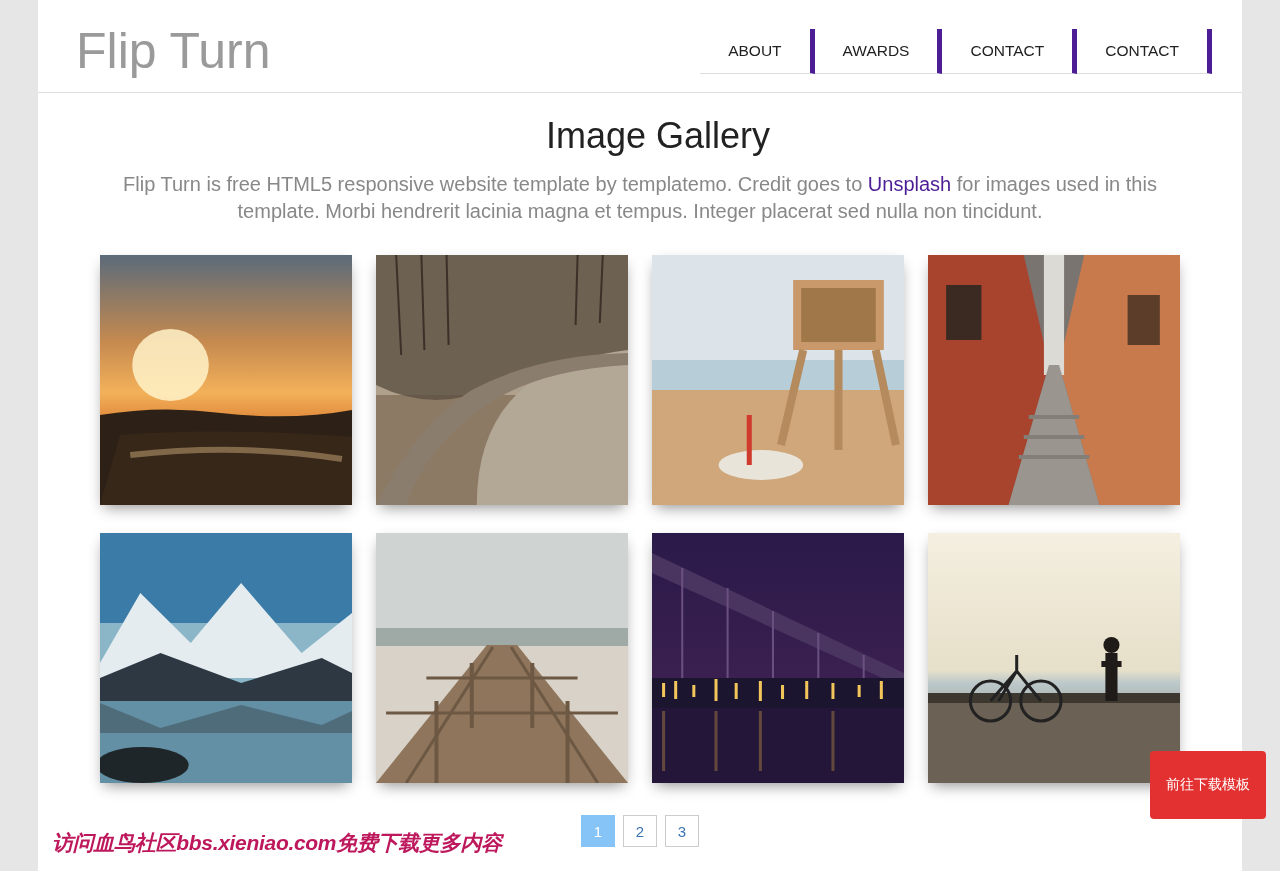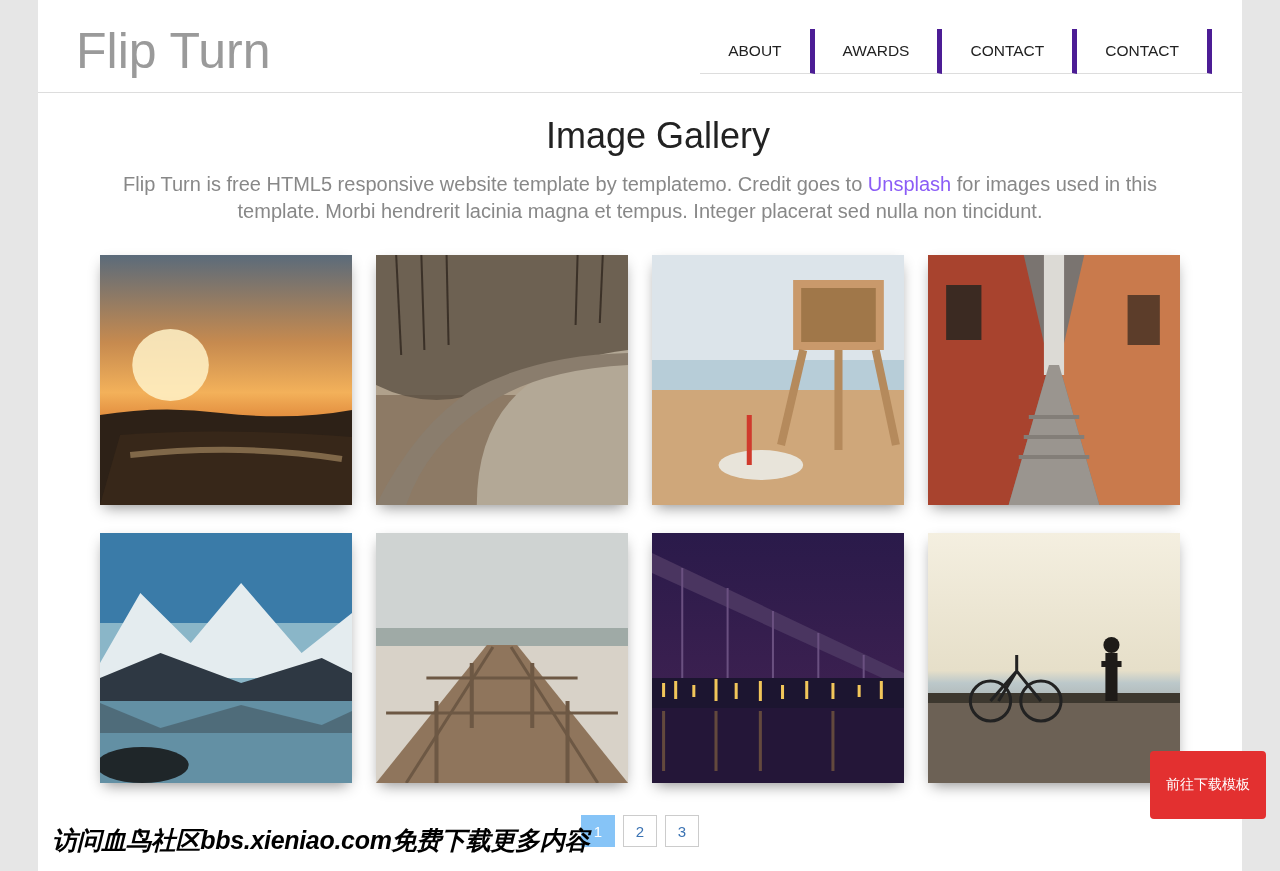--- a/index.html
+++ b/index.html
@@ -52,21 +52,21 @@
   padding-left: 36px;
 }
 .section-desc {
   text-align: center;
   font-size: 20px;
   font-weight: 300;
   color: #888;
   line-height: 1.35;
   margin: 14px 60px 0 60px;
 }
-.section-desc a { color: #8b5cf6; text-decoration: none; }
+.section-desc a { color: #4c1d95; text-decoration: none; }
 .gallery {
   display: grid;
   grid-template-columns: repeat(4, 1fr);
   gap: 28px 24px;
   padding: 30px 62px 20px 62px;
 }
 .thumb {
   width: 100%;
   height: 250px;
   box-shadow: 0 6px 14px -4px rgba(0,0,0,.45);
@@ -99,24 +99,24 @@
   color: #fff;
   padding: 25px 16px;
   font-size: 14px;
   border-radius: 4px;
   cursor: pointer;
 }
 .watermark {
   position: fixed;
   left: 52px;
   bottom: 14px;
-  font-size: 25px;
+  font-size: 21px;
   font-weight: 800;
   font-style: italic;
-  color: #000000;
+  color: #be185d;
   letter-spacing: -0.3px;
 }
 
 
 .thumb svg { width: 100%; height: 100%; display: block; }
 </style>
 </head>
 <body>
 
 <div class="page">

